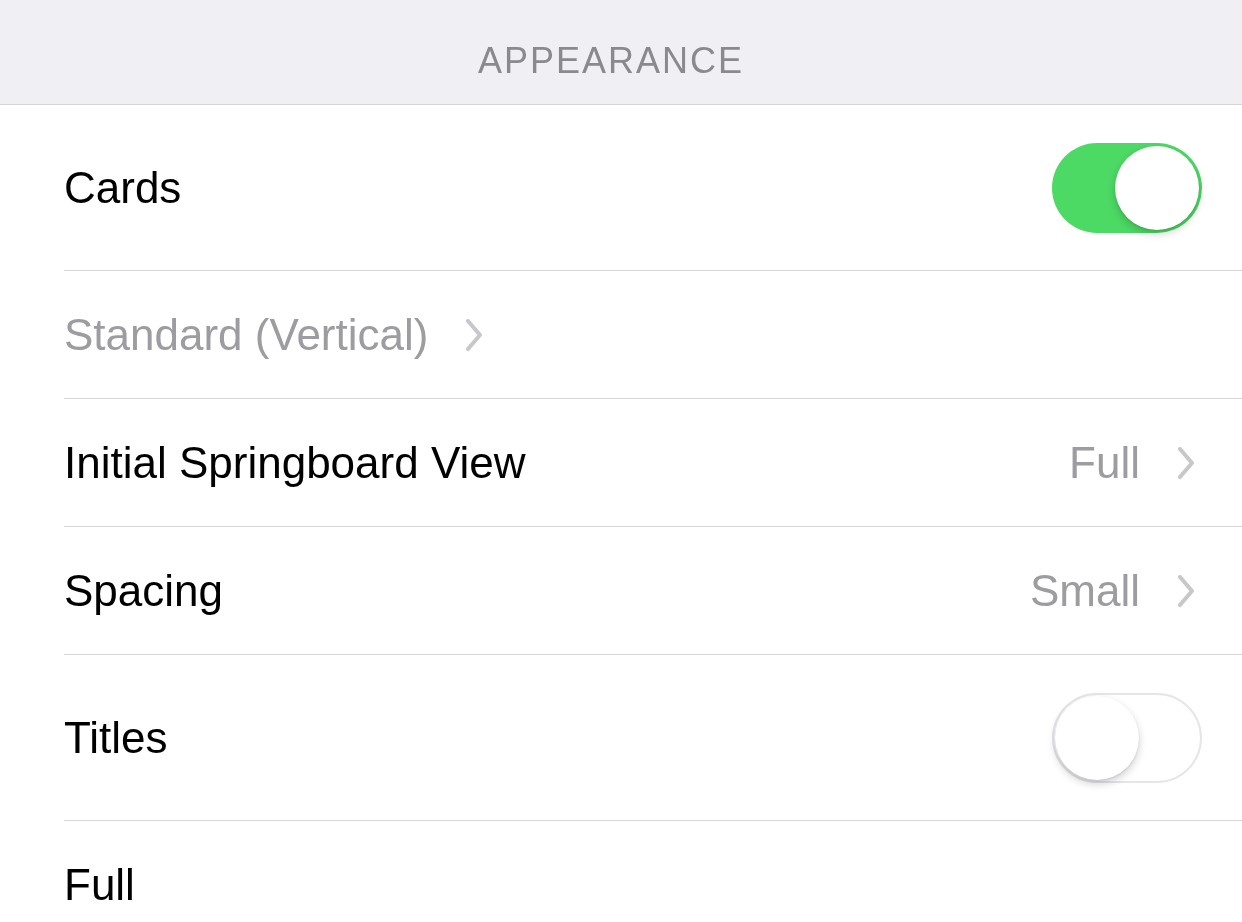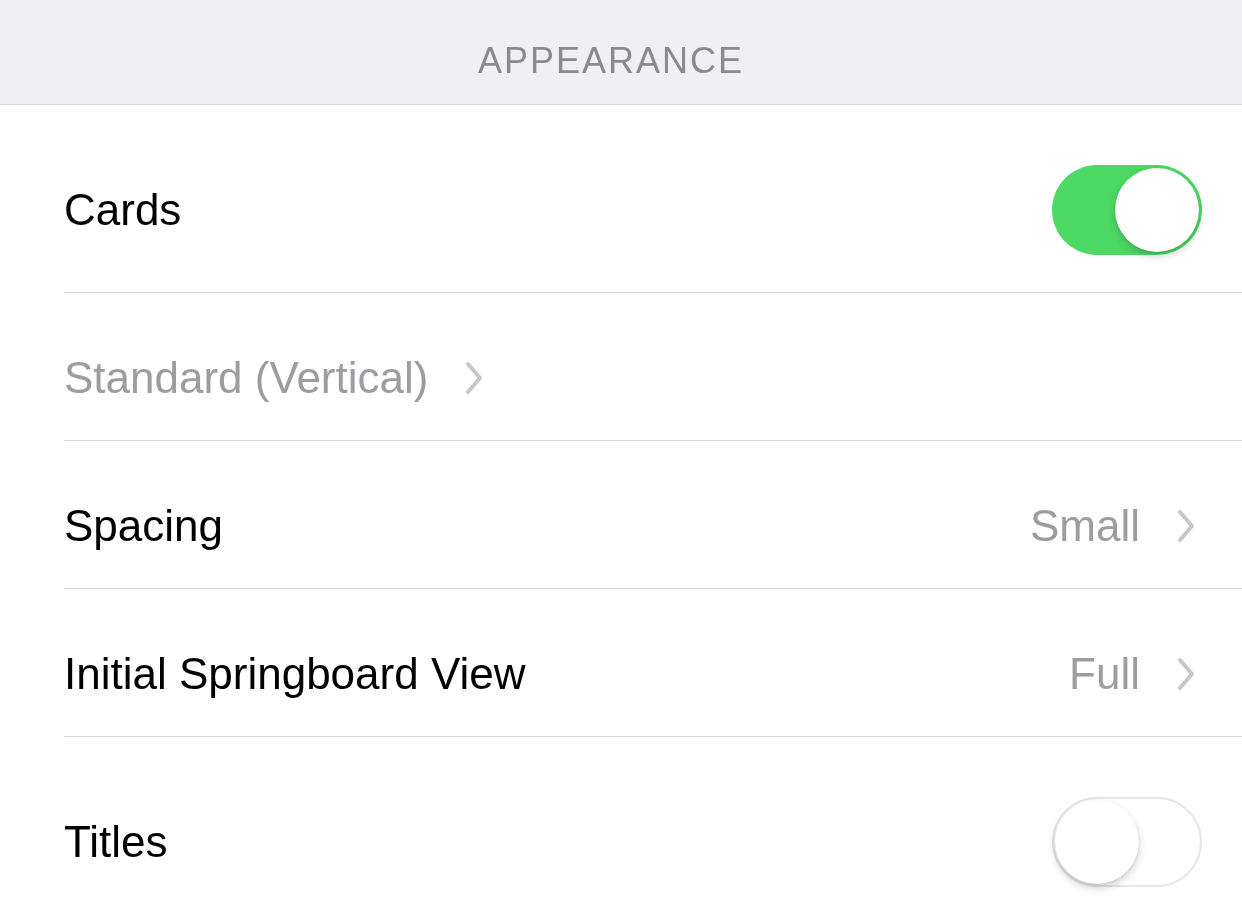--- a/index.html
+++ b/index.html
@@ -24,21 +24,21 @@
     }
     .settings-group {
       background: #ffffff;
       border-top: 1px solid #d6d6d9;
       border-bottom: 1px solid #d6d6d9;
     }
     .settings-row {
       display: flex;
       align-items: center;
       justify-content: space-between;
-      padding: 60px 40px 38px 64px;
+      padding: 38px 40px 38px 64px;
       position: relative;
       min-height: 128px;
     }
     .settings-row:not(:last-child)::after {
       content: "";
       position: absolute;
       left: 64px;
       right: 0;
       bottom: 0;
       height: 1px;
@@ -124,35 +124,35 @@
       <span class="row-value">Standard (Vertical)</span>
       <span class="chevron">
         <svg viewBox="0 0 18 32" fill="none">
             <path d="M2 2 L14 16 L2 30" stroke="#c7c7cc" stroke-width="4" stroke-linecap="round" stroke-linejoin="round"></path>
           </svg>
       </span>
     </div>
   </div>
 
   <div class="settings-row">
-    <span class="row-label">Spacing</span>
+    <span class="row-label">Initial Springboard View</span>
     <div class="row-right">
-      <span class="row-value">Small</span>
+      <span class="row-value">Full</span>
       <span class="chevron">
         <svg viewBox="0 0 18 32" fill="none">
             <path d="M2 2 L14 16 L2 30" stroke="#c7c7cc" stroke-width="4" stroke-linecap="round" stroke-linejoin="round"></path>
           </svg>
       </span>
     </div>
   </div>
 
   <div class="settings-row">
-    <span class="row-label">Initial Springboard View</span>
+    <span class="row-label">Spacing</span>
     <div class="row-right">
-      <span class="row-value">Full</span>
+      <span class="row-value">Small</span>
       <span class="chevron">
         <svg viewBox="0 0 18 32" fill="none">
             <path d="M2 2 L14 16 L2 30" stroke="#c7c7cc" stroke-width="4" stroke-linecap="round" stroke-linejoin="round"></path>
           </svg>
       </span>
     </div>
   </div>
 
   <div class="settings-row">
     <span class="row-label">Titles</span>

